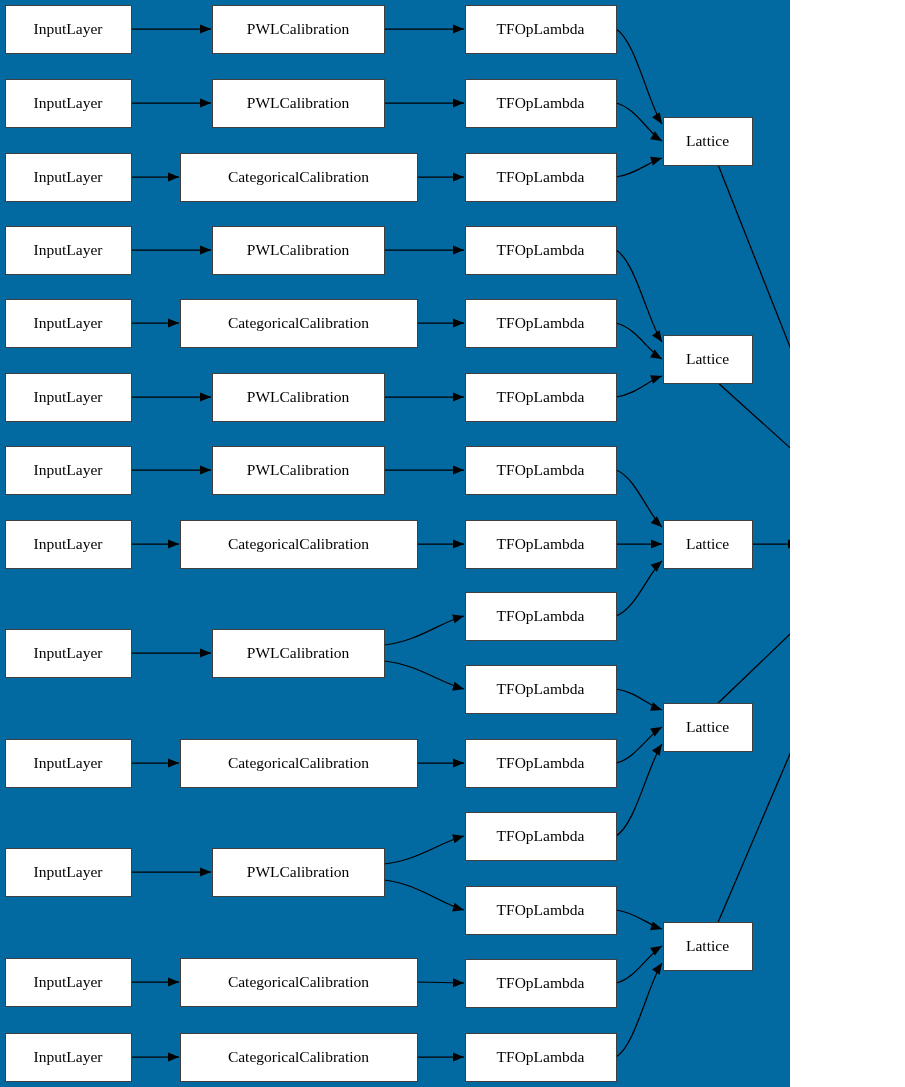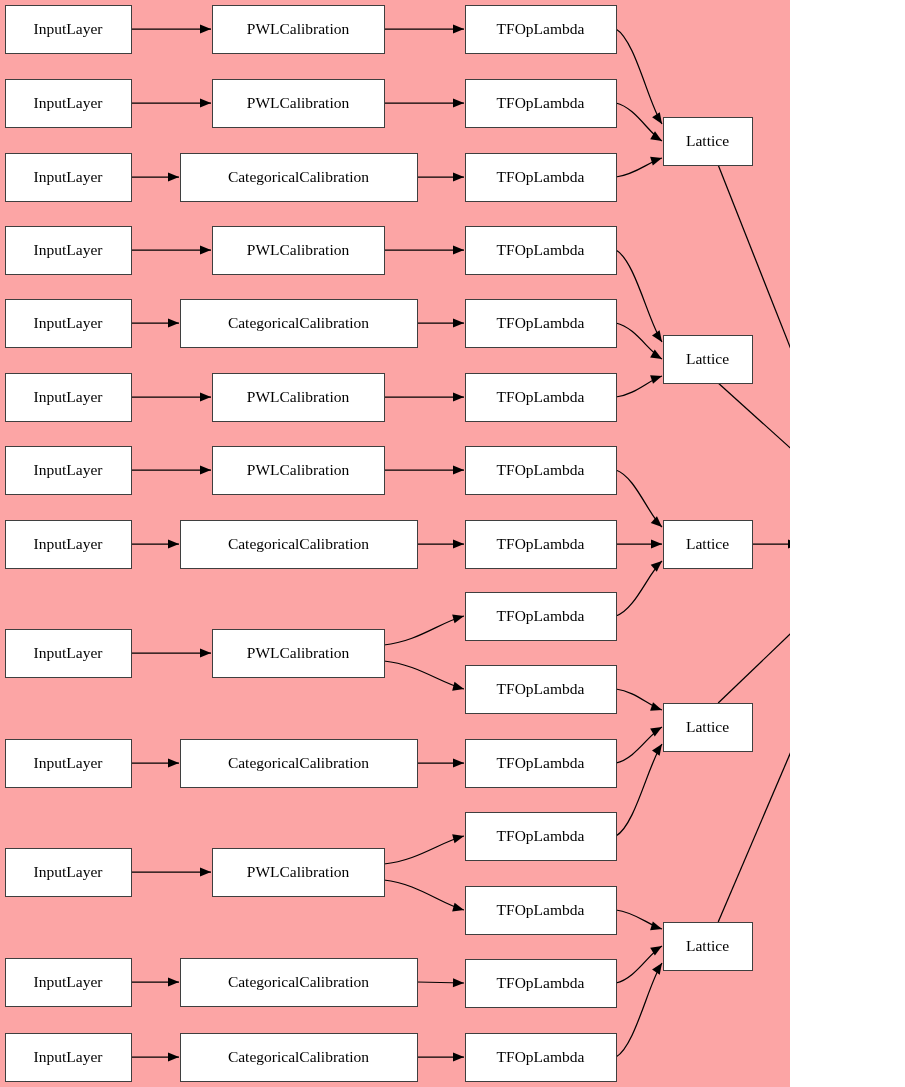--- a/index.html
+++ b/index.html
@@ -9,21 +9,21 @@
     background: #ffffff;
   }
   body {
     font-family: "Liberation Serif", "DejaVu Serif", serif;
   }
   #graph-root {
     position: relative;
     width: 790px;
     height: 1087px;
     overflow: hidden;
-    background: #fca5a5;
+    background: #0369a1;
   }
   svg#graph-canvas {
     display: block;
     width: 905px;
     height: 1087px;
   }
   .node-rect {
     fill: #ffffff;
     stroke: #3f3f3f;
     stroke-width: 1.4;

